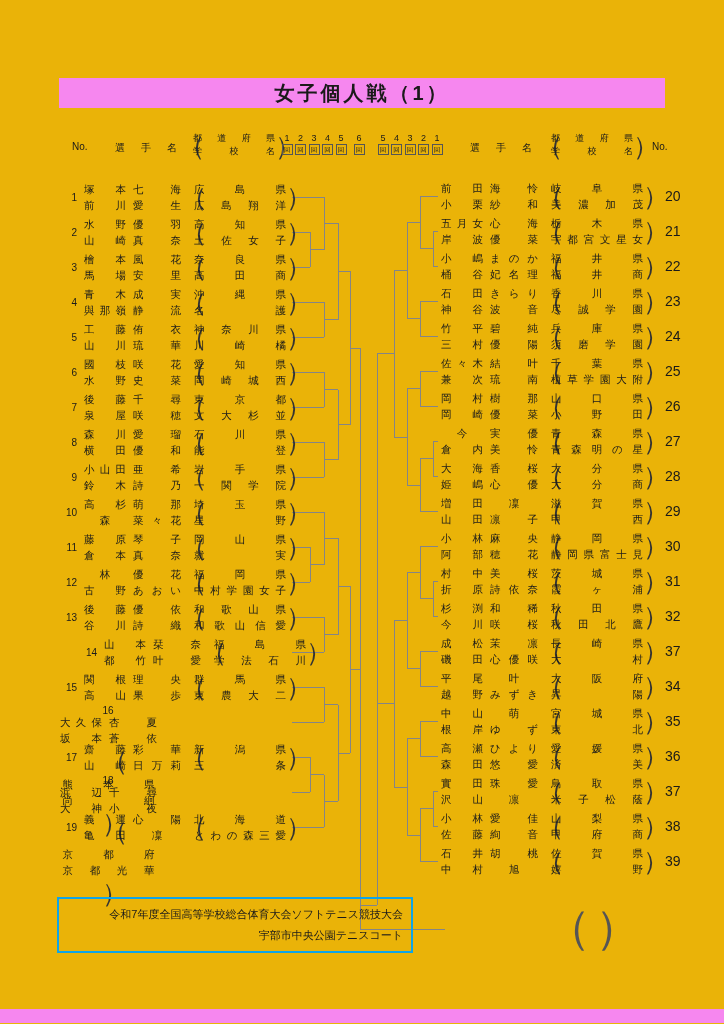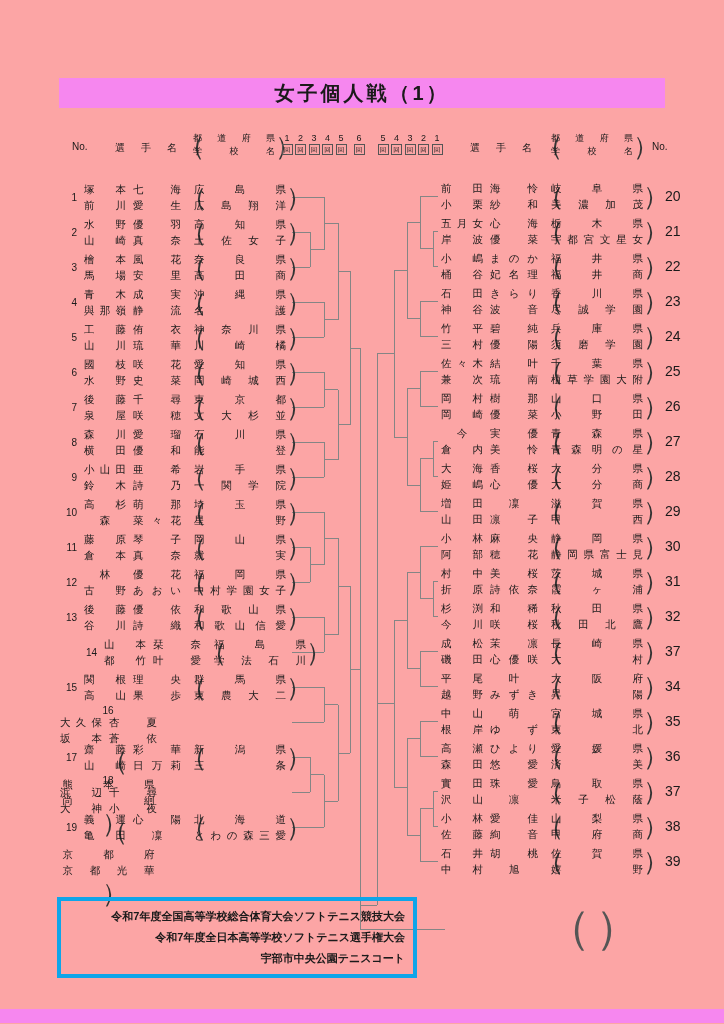--- a/index.html
+++ b/index.html
@@ -1,16 +1,16 @@
 <!DOCTYPE html>
 <html><head>
 <meta charset="utf-8">
 <style>
   html,body{margin:0;padding:0;background:#e8e8e8;}
-  .page{position:relative;width:724px;height:1024px;background:#fca5a5;margin:0 auto;
+  .page{position:relative;width:724px;height:1024px;background:#eab308;margin:0 auto;
         font-family:"Liberation Sans","DejaVu Sans",sans-serif;color:#1a1a1a;overflow:hidden;}
   .titlebar{position:absolute;left:59px;top:78px;width:606px;height:30px;
             display:flex;align-items:center;justify-content:center;
             font-size:20px;font-weight:bold;letter-spacing:3px;}
   .bottombar{position:absolute;left:0;top:1009px;width:724px;height:14px;}
   
   .hlab{position:absolute;font-size:10px;top:141px;}
   .hjust{display:flex;justify-content:space-between;}
   .hblock{position:absolute;top:132px;width:82px;font-size:9px;line-height:13px;}
   .hblock div{display:flex;justify-content:space-between;}
@@ -32,22 +32,22 @@
   .prow{display:flex;height:12px;line-height:12px;}
   .sur{width:42px;font-size:10.5px;display:flex;justify-content:space-between;}
   .giv{width:48px;margin-left:7px;font-size:10.5px;display:flex;justify-content:space-between;}
   .par{height:34px;display:flex;align-items:center;font-size:26px;font-weight:200;color:#333;width:13px;}
   .school{width:92px;display:flex;flex-direction:column;gap:4px;}
   .pref,.schn{height:12px;line-height:12px;font-size:10.5px;display:flex;justify-content:space-between;}
   svg.lines{position:absolute;left:0;top:0;pointer-events:none;}
   .champ{position:absolute;left:545px;top:903px;width:96px;height:50px;
          display:flex;align-items:center;justify-content:space-between;
          font-size:46px;font-weight:200;color:#555;}
-  .infobox{position:absolute;left:57px;top:897px;width:336px;border:4px solid #0ea5e9;
-           padding:5px 8px;font-size:11px;font-weight:bold;line-height:21px;text-align:right;}
+  .infobox{position:absolute;left:57px;top:897px;width:336px;border:2px solid #0ea5e9;
+           padding:5px 8px;font-size:11px;font-weight:normal;line-height:21px;text-align:right;}
   [data-just]>span{display:inline-block;}
 </style>
 </head>
 <body>
 
 <div class="page">
 
   <div class="titlebar" style="background: rgb(246, 135, 239);">
     <span>女子個人戦（1）</span>
   </div>
@@ -1758,18 +1758,17 @@
       </div>
     </div>
 
   <div class="champ">
     <span>（</span>
     <span>）</span>
   </div>
 
   <div class="infobox">
     <div>令和7年度全国高等学校総合体育大会ソフトテニス競技大会</div>
-    <div>令和7年度全日本高等学校ソフトテニス選手権大会</div>
     <div>宇部市中央公園テニスコート</div>
   </div>
 
   <div class="bottombar" style="background: rgb(246, 135, 239);"></div>
 </div>
 
 </body></html>

